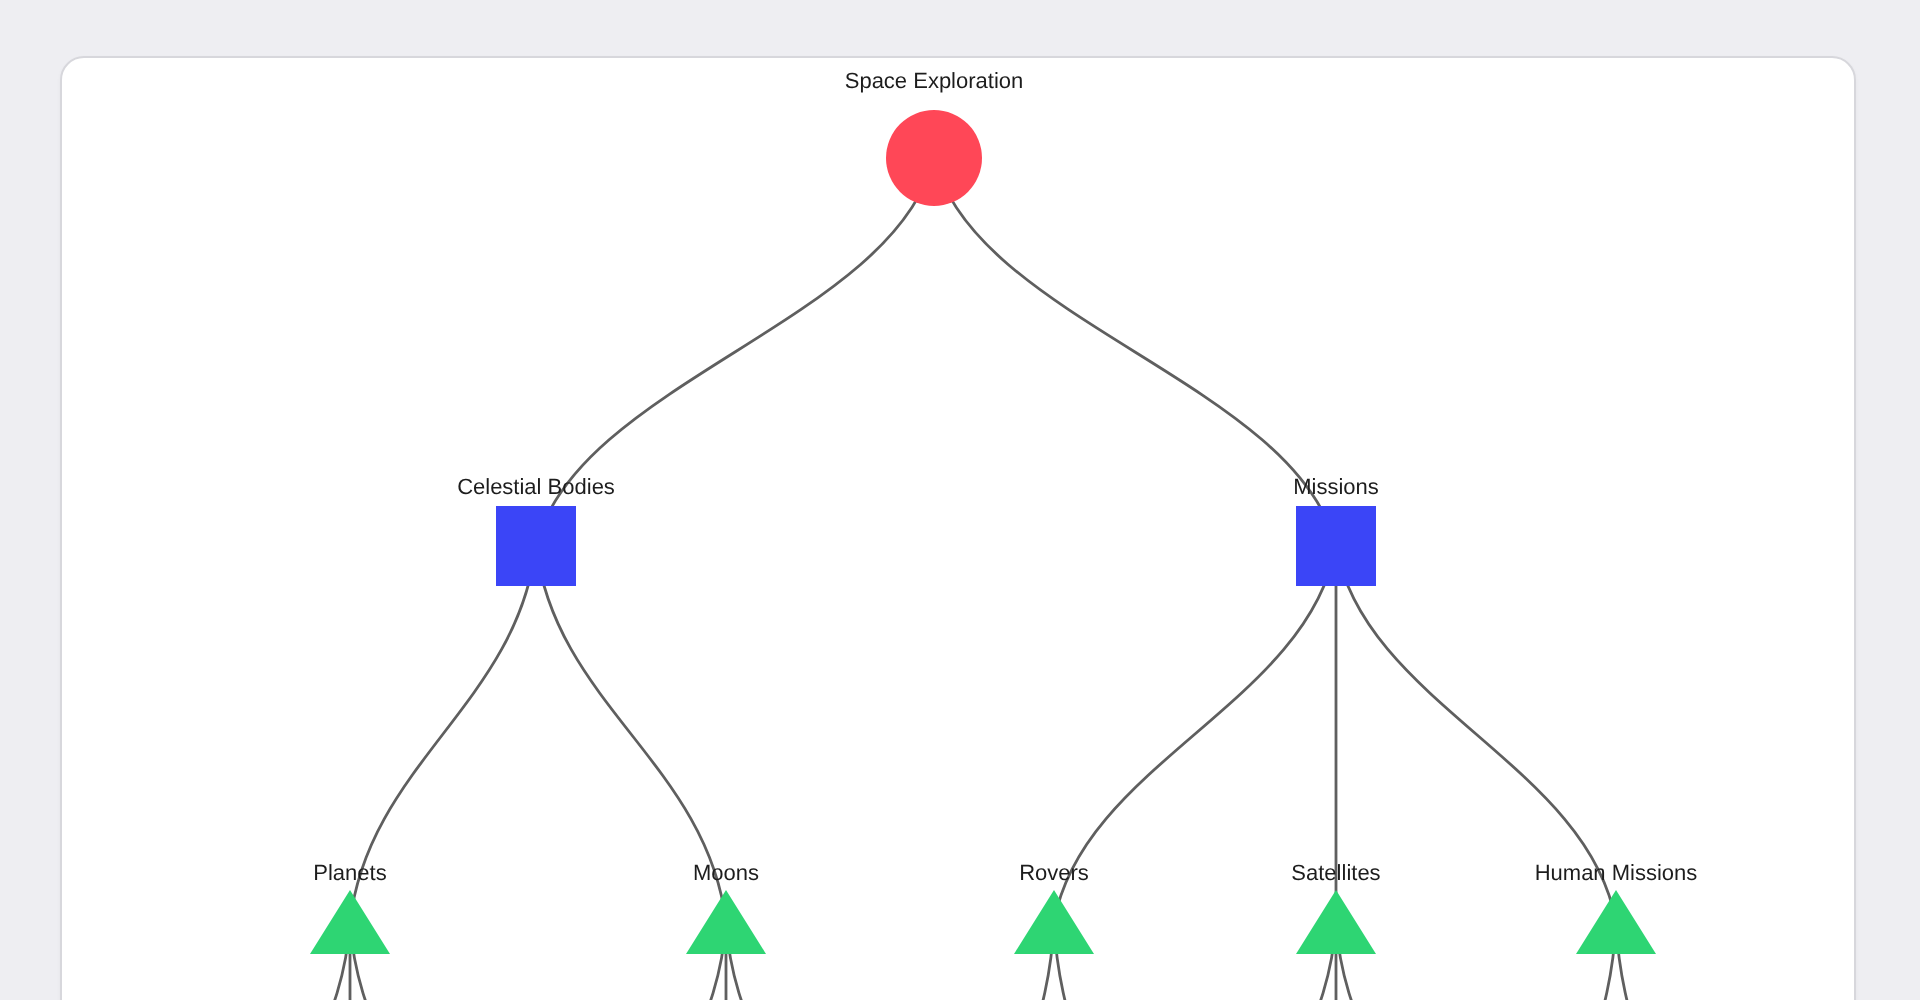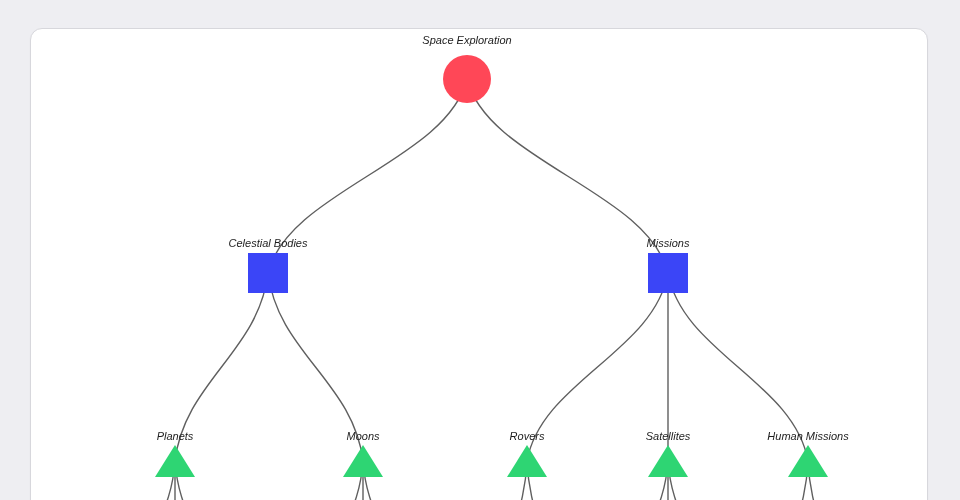--- a/index.html
+++ b/index.html
@@ -6,21 +6,20 @@
     margin: 0;
     padding: 0;
     font-family: "Liberation Sans", "DejaVu Sans", sans-serif;
   }
   .stage {
     position: relative;
     width: 960px;
     height: 500px;
     overflow: hidden;
     background: #eeeef2;
-    font-style: italic;
   }
   .card {
     position: absolute;
     left: 30px;
     top: 28px;
     width: 898px;
     height: 560px;
     background: #ffffff;
     border: 1px solid #d7d7dc;
     border-radius: 12px;

